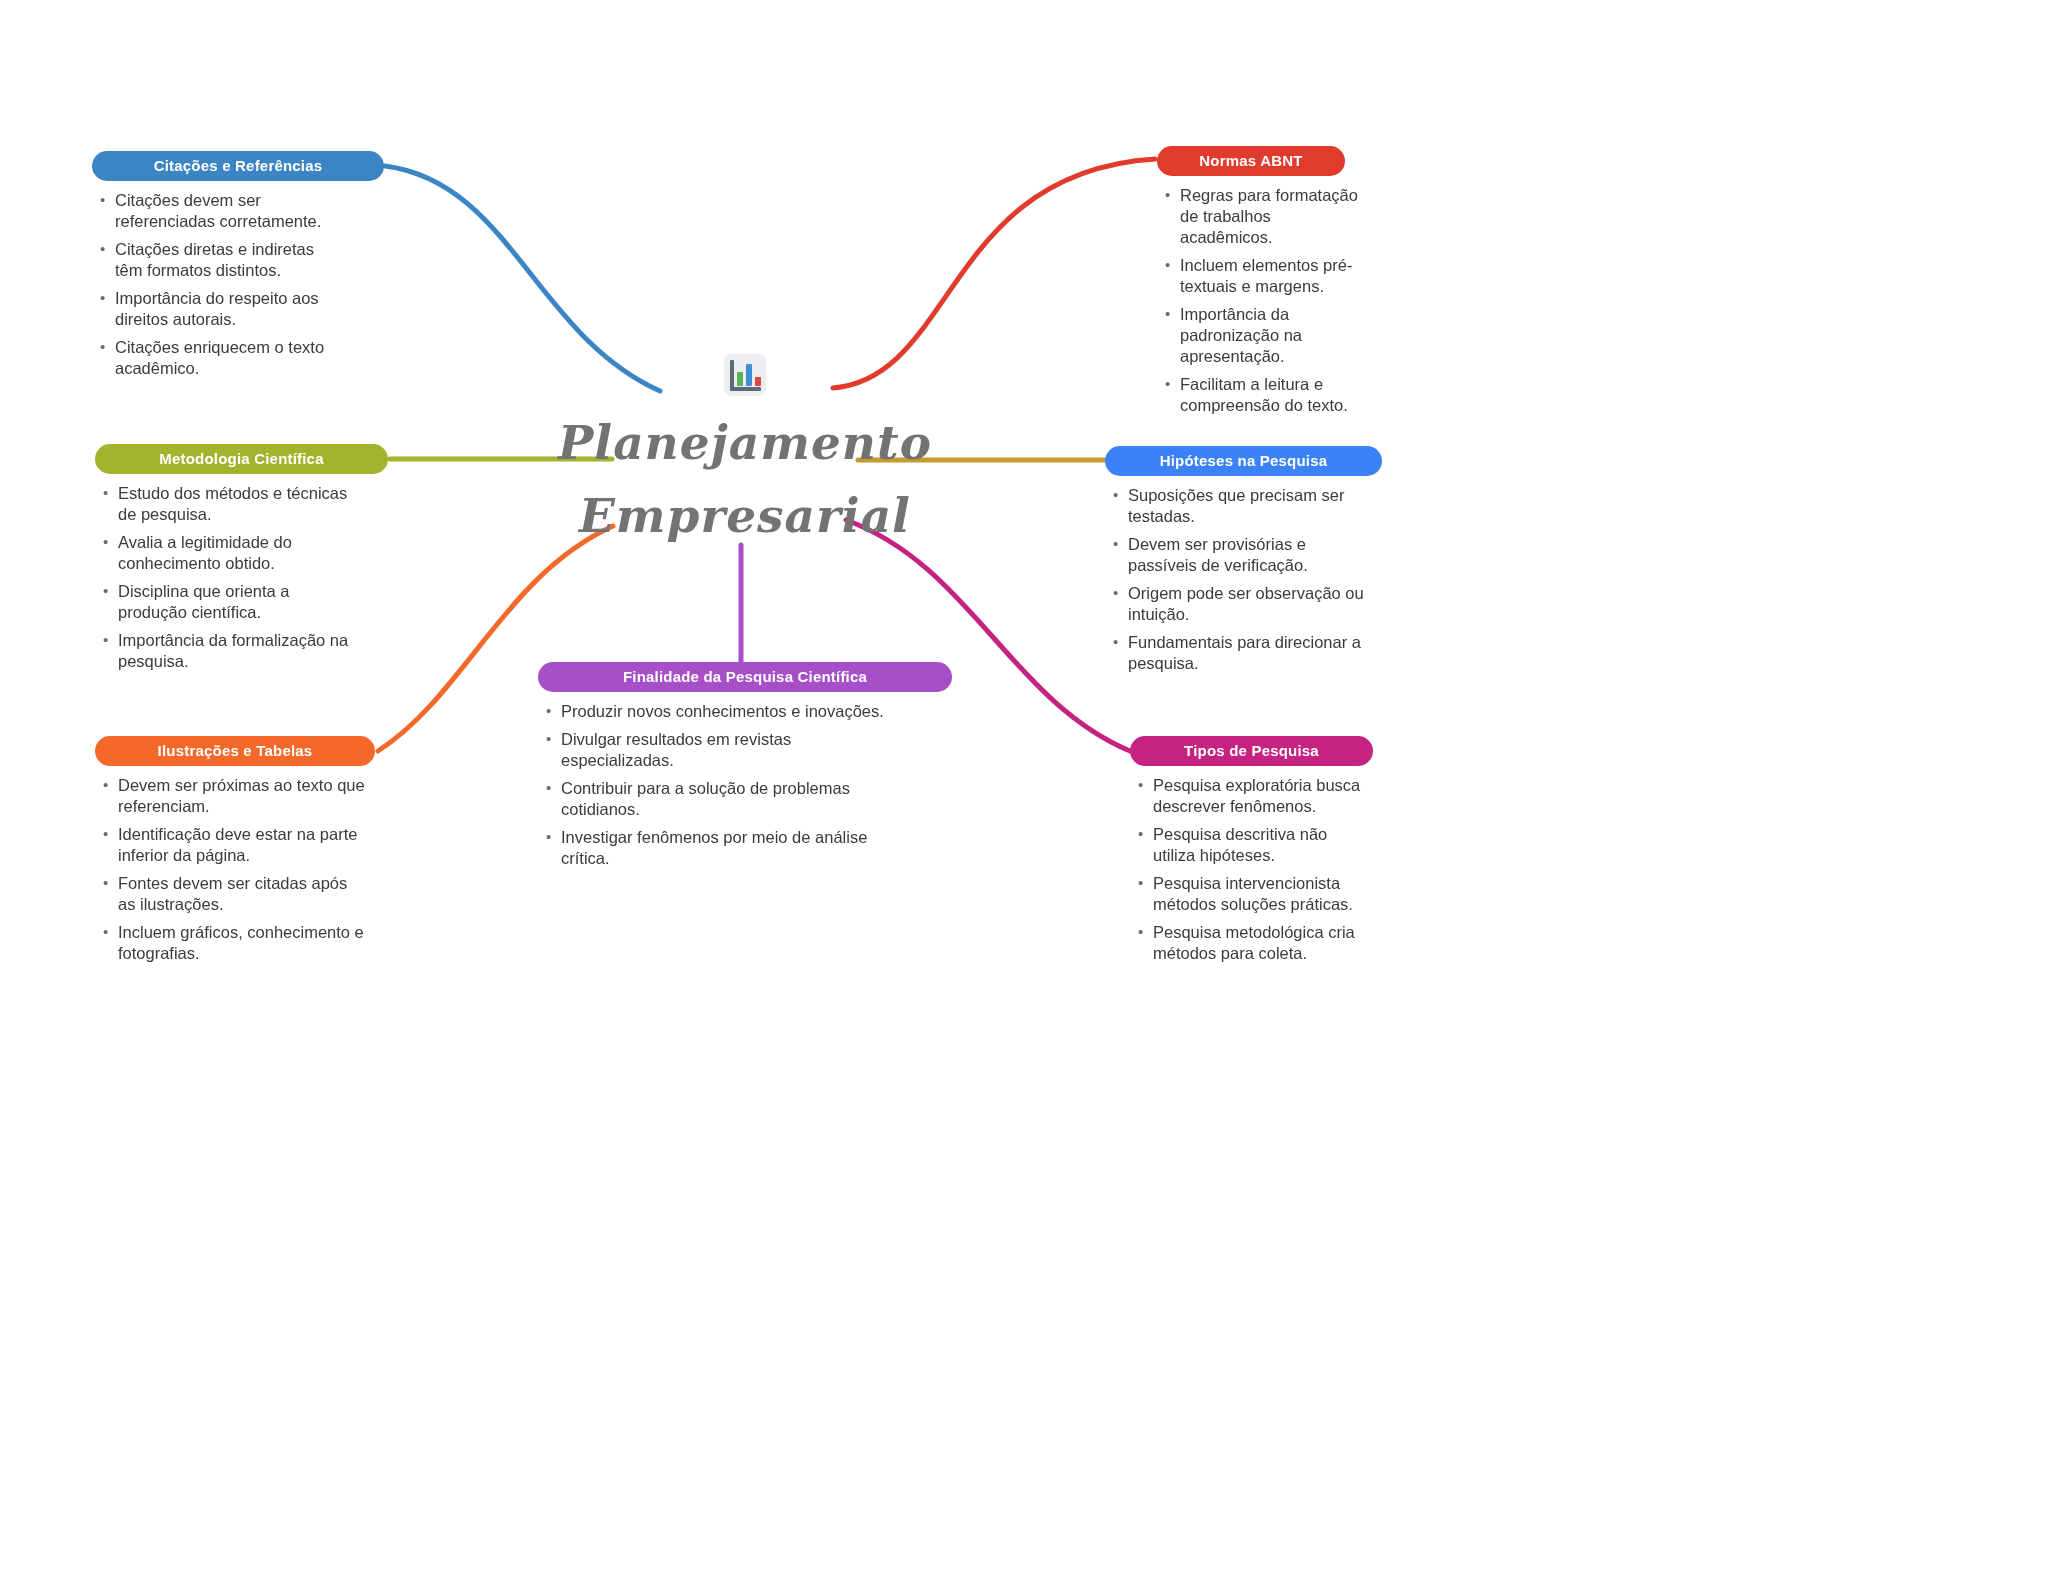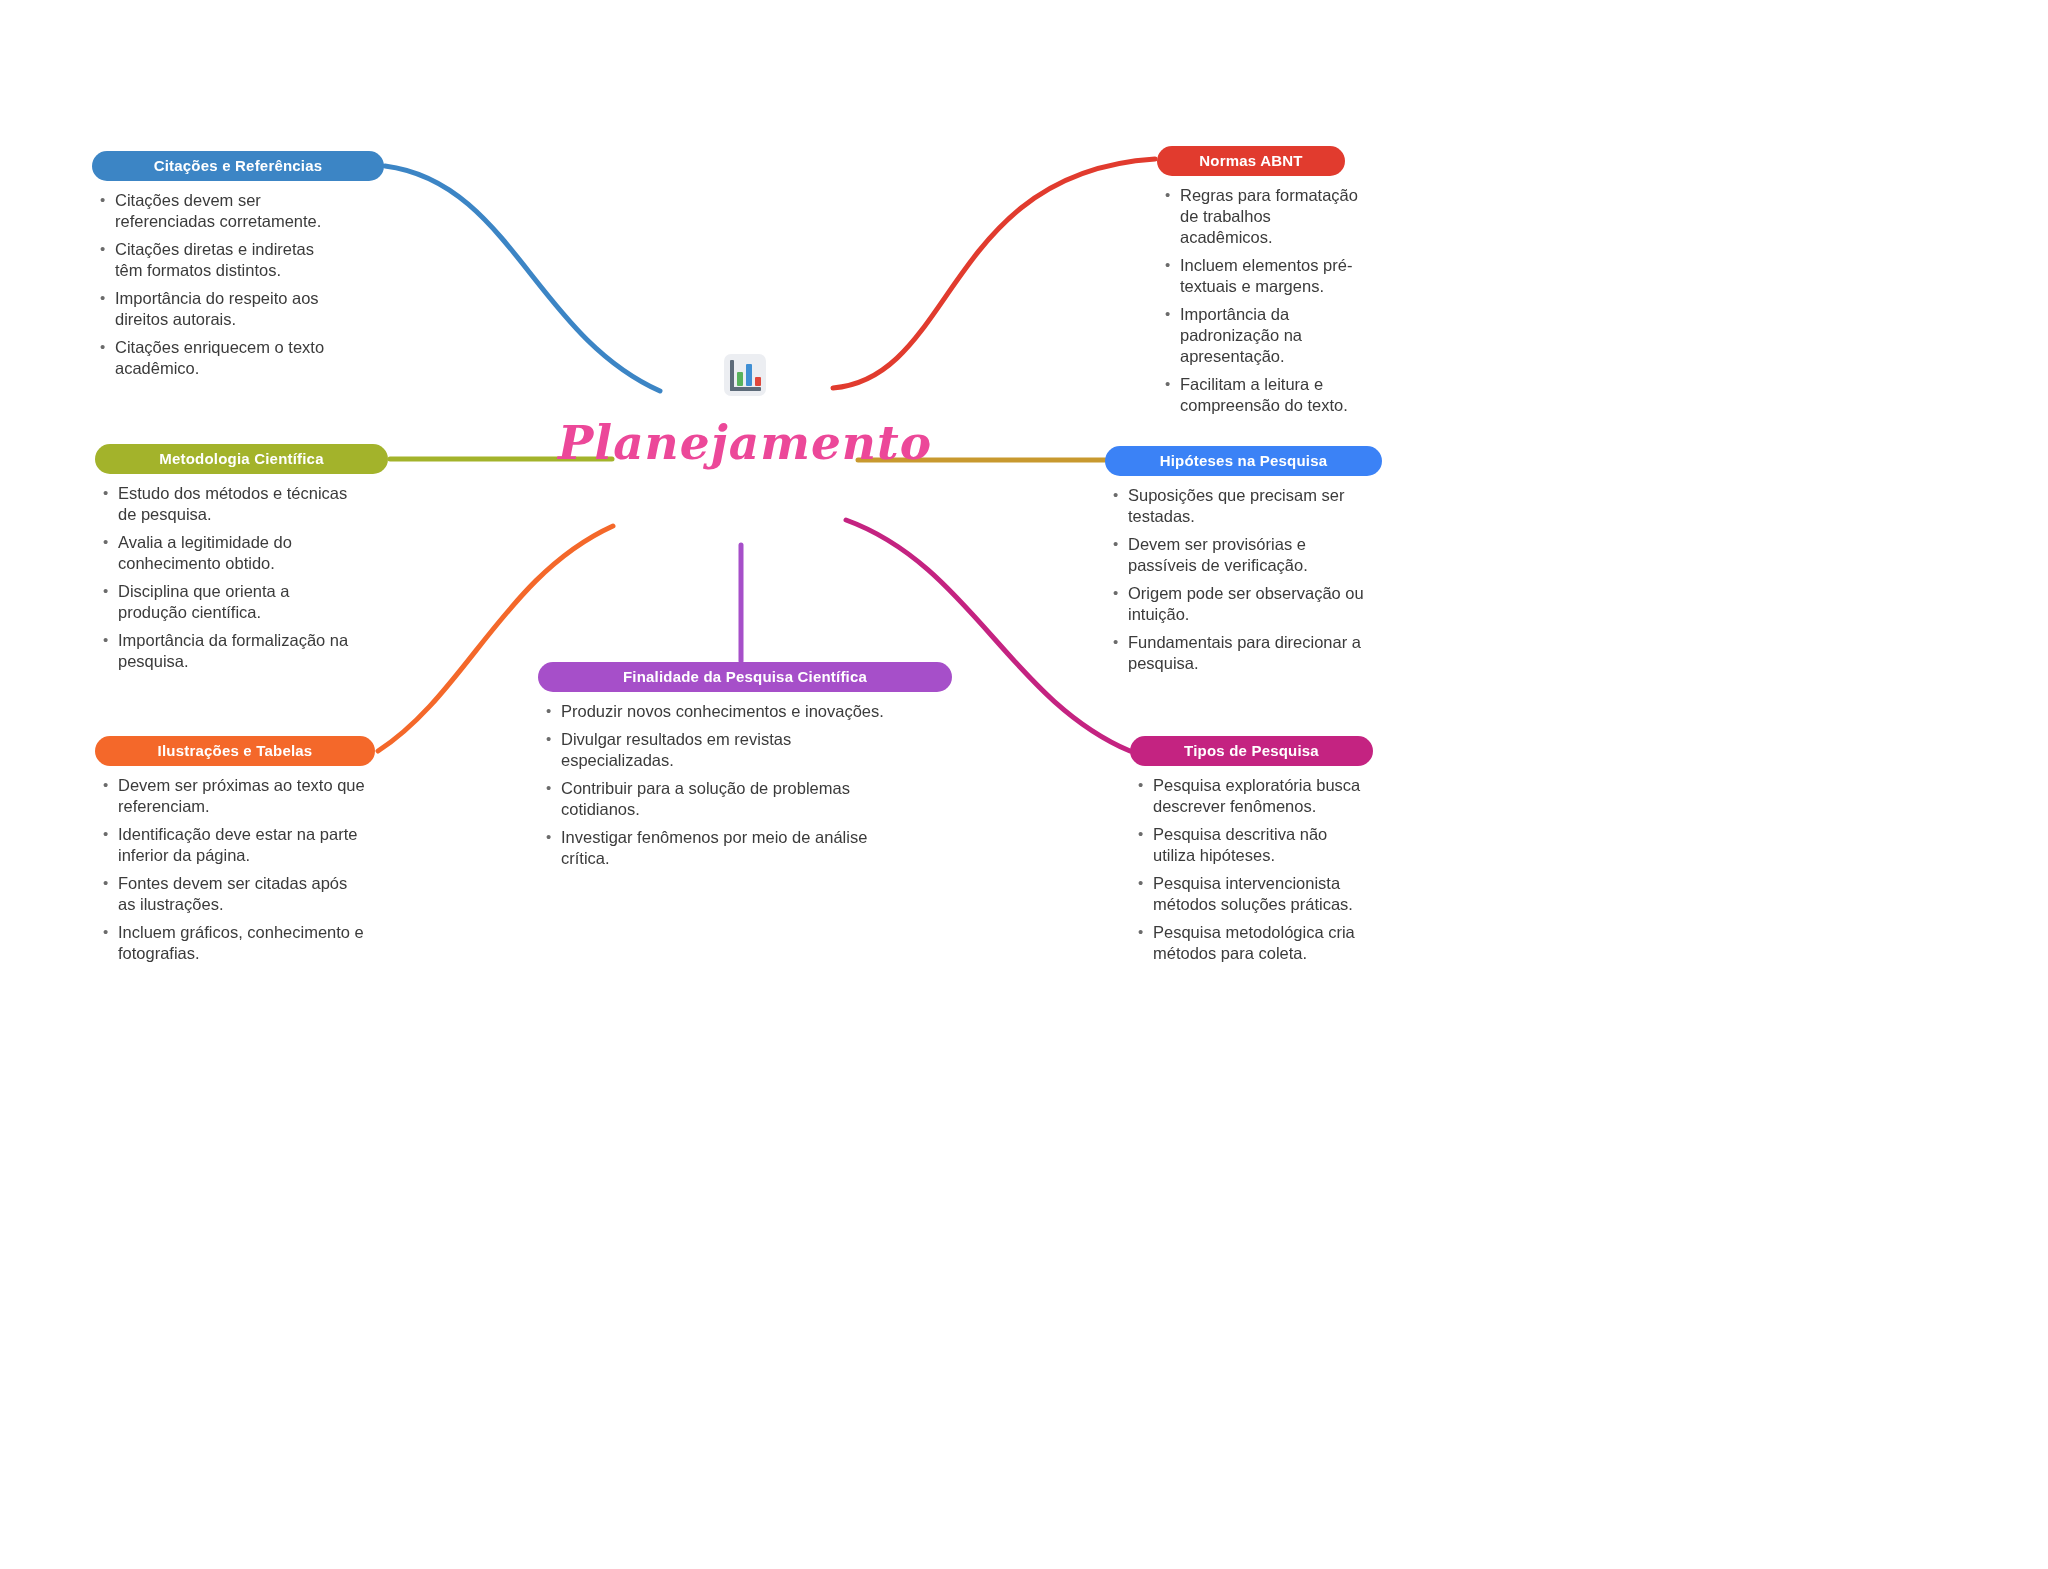--- a/index.html
+++ b/index.html
@@ -100,21 +100,21 @@
   .center-icon {
     width: 46px; height: 46px;
     margin: 0 auto 4px auto;
   }
   .center-title {
     font-family: "DejaVu Serif", serif;
     font-style: italic;
     font-weight: bold;
     font-size: 47px;
     line-height: 57px;
-    color: #ec4899;
+    color: #737373;
     letter-spacing: 1px;
     margin-top: 16px;
   }
 </style>
 </head>
 <body>
 
 <div id="canvas">
 
   <svg class="connectors" viewBox="0 0 2048 1569" fill="none" xmlns="http://www.w3.org/2000/svg">
@@ -132,20 +132,21 @@
       <svg viewBox="0 0 46 46" width="46" height="46" xmlns="http://www.w3.org/2000/svg">
         <rect x="2" y="2" width="42" height="42" rx="7" fill="#eceef2"></rect>
         <rect x="8" y="8" width="4" height="31" rx="1" fill="#5d6b79"></rect>
         <rect x="8" y="35" width="31" height="4" rx="1" fill="#5d6b79"></rect>
         <rect x="15" y="20" width="6" height="14" rx="1" fill="#58b25c"></rect>
         <rect x="24" y="12" width="6" height="22" rx="1" fill="#3f8fd4"></rect>
         <rect x="33" y="25" width="6" height="9" rx="1" fill="#e0473c"></rect>
       </svg>
     </div>
     <div class="center-title">Planejamento</div>
+    <div class="center-title">Empresarial</div>
   </div>
 
   <section class="branch b-citacoes">
     <div class="pill c-citacoes">Citações e Referências</div>
     <ul class="bullets">
       <li><span>Citações devem ser referenciadas corretamente.</span></li>
       <li><span>Citações diretas e indiretas têm formatos distintos.</span></li>
       <li><span>Importância do respeito aos direitos autorais.</span></li>
       <li><span>Citações enriquecem o texto acadêmico.</span></li>
     </ul>

